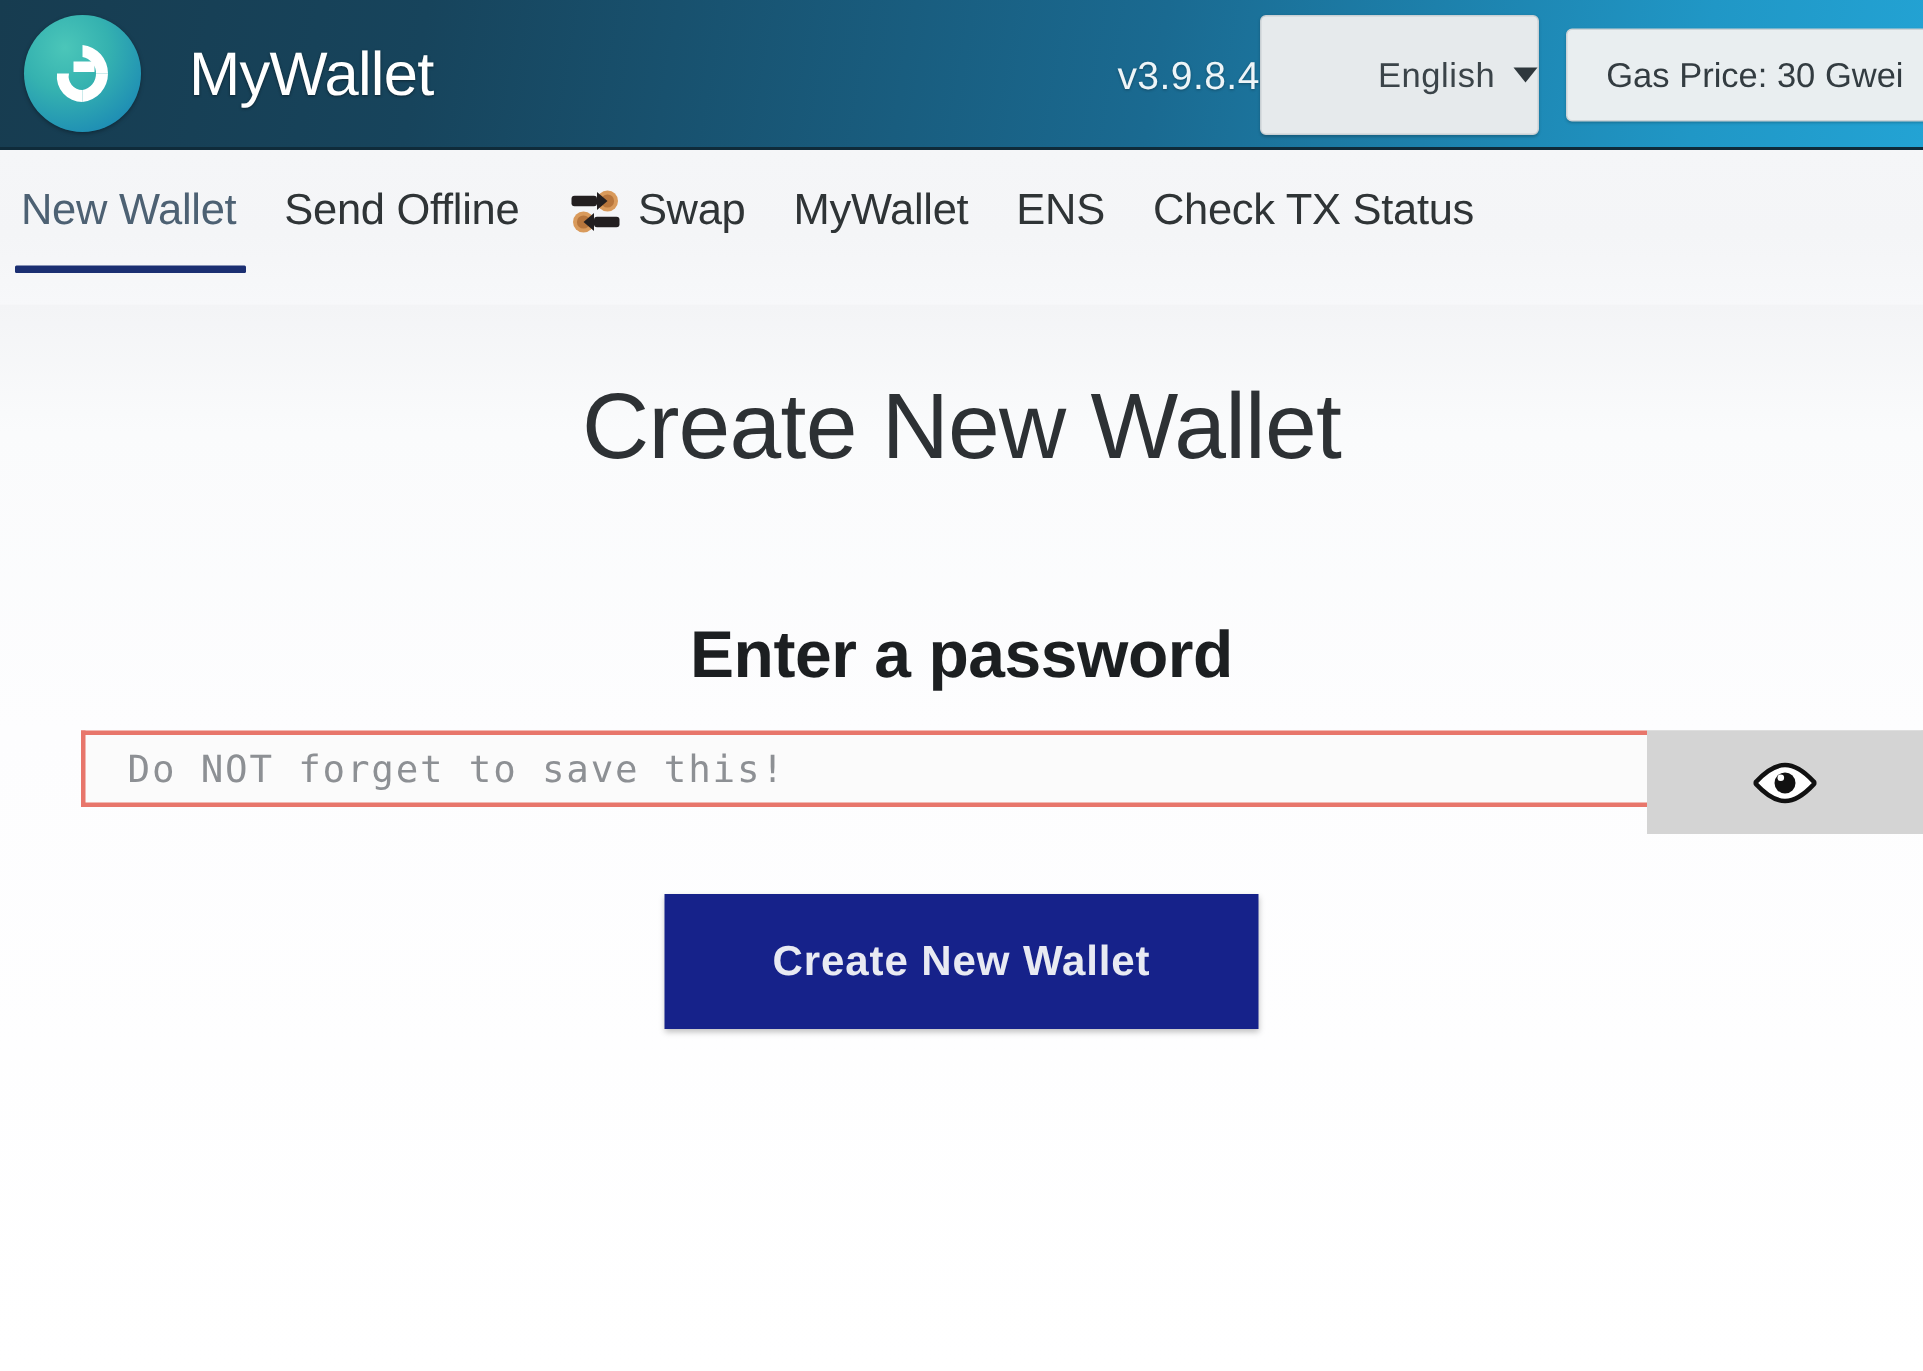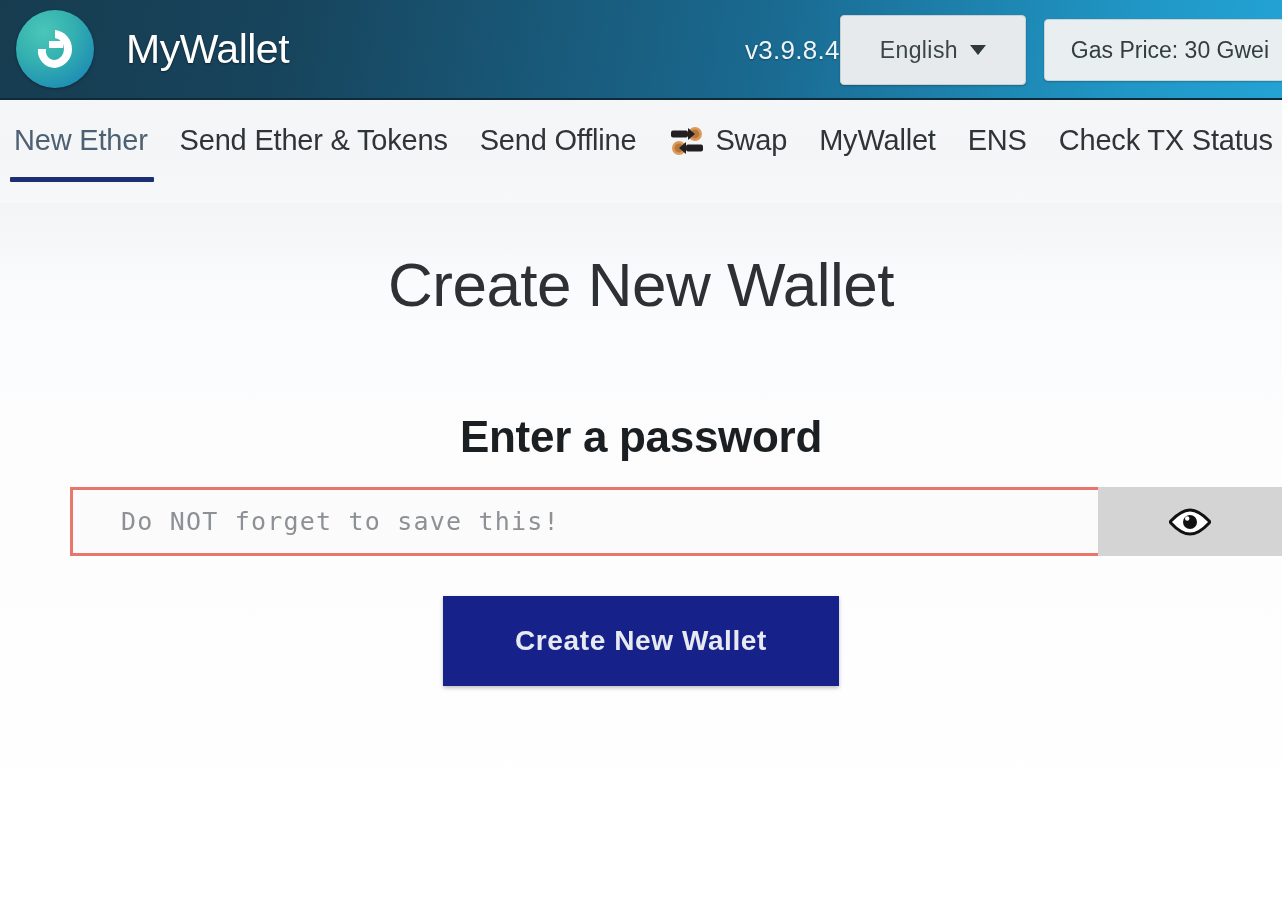--- a/index.html
+++ b/index.html
@@ -66,25 +66,25 @@
     font-size: 26px;
     margin-right: 0;
     letter-spacing: 0.3px;
     text-shadow: 0 1px 2px rgba(0,0,0,.3);
   }
 
   .lang-select {
     background: #e6eaec;
     border: 1px solid #c9d0d4;
     border-radius: 4px;
-    height: 70px;
+    height: 80px;
     min-width: 186px;
     display: flex;
     align-items: center;
-    justify-content: center;
+    justify-content: flex-end;
     gap: 12px;
     color: #3b4449;
     font-size: 23px;
     letter-spacing: 0.4px;
     box-shadow: 0 1px 2px rgba(0,0,0,.22);
   }
 
   .caret-down {
     width: 0; height: 0;
     border-left: 8px solid transparent;
@@ -177,31 +177,30 @@
 
   .pw-row {
     display: flex;
     margin: 25px 0 0 54px;
     width: 1228px;
     height: 69px;
   }
 
   .pw-input {
     flex: 1;
-    height: 69px;
+    height: 51px;
     border: 3px solid #e8766b;
     border-right: none;
     background: #fbfbfb;
     font-family: "DejaVu Sans Mono", monospace;
     font-size: 25px;
     color: #8d9094;
-    padding-left: 48px;
+    padding-left: 28px;
     letter-spacing: 1.2px;
     outline: none;
-    margin-left: 16px;
   }
   .pw-input::placeholder { color: #8d9094; opacity: 1; }
 
   .pw-toggle {
     width: 184px;
     height: 69px;
     background: #d4d4d4;
     border: 1px solid #d4d4d4;
     border-left: none;
     display: flex;
@@ -266,27 +265,24 @@
 
     <div class="gas-box">
       <span>Gas Price: 30 Gwei</span>
     </div>
   </div>
 </div>
 
 <div class="navbar">
 
   <div class="nav-item active">
-    <span>New Ether</span>
+    <span>New Wallet</span>
     <span class="nav-underline"></span>
   </div>
 
-  <div class="nav-item">
-    <span>Send Ether &amp; Tokens</span>
-  </div>
 
   <div class="nav-item">
     <span>Send Offline</span>
   </div>
 
   <div class="nav-item">
     <span>
       <svg class="swap-icon" viewBox="0 0 38 32" aria-hidden="true">
         <circle cx="27" cy="9" r="7" fill="#d99a5b"></circle>
         <circle cx="27" cy="9" r="4.4" fill="#b8763c"></circle>

